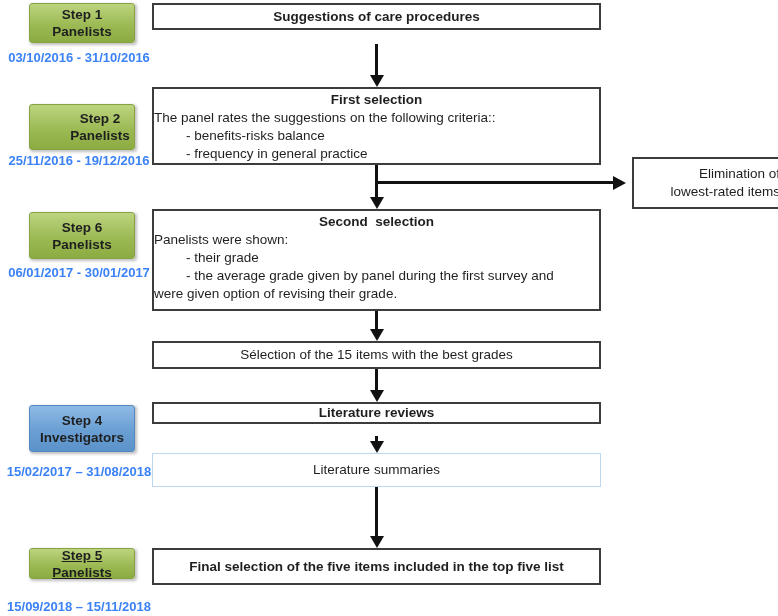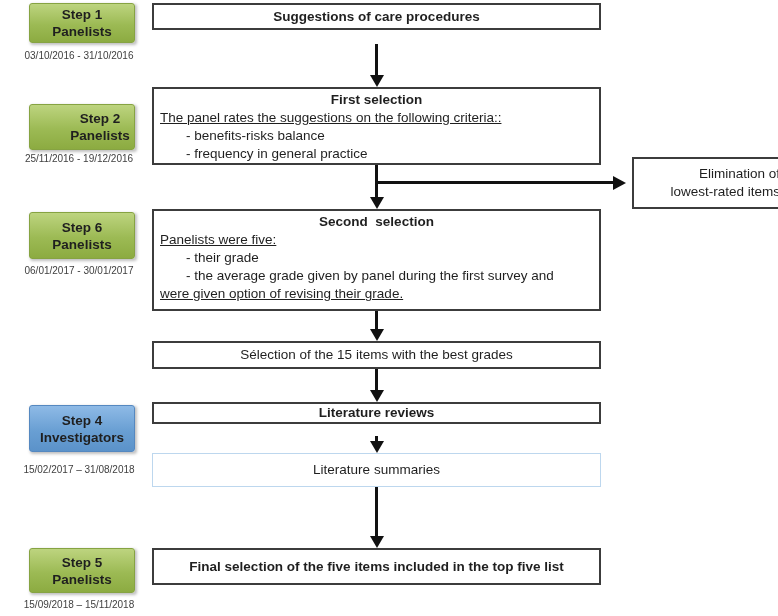--- a/index.html
+++ b/index.html
@@ -19,31 +19,31 @@
   .step.green{
     background:linear-gradient(to bottom,#bdd47f 0%,#9cba54 55%,#8cab41 100%);
     border:1px solid #86a342;
   }
   .step.blue{
     background:linear-gradient(to bottom,#8ebae6 0%,#699fd3 55%,#5b92c9 100%);
     border:1px solid #5588c0;
   }
   .date{
     position:absolute;left:0;width:158px;text-align:center;
-    font-weight:normal;font-size:10px;color:#404040;white-space:nowrap;
+    font-weight:bold;font-size:13px;color:#3b82f6;white-space:nowrap;
   }
 
   
   .fbox{
     position:absolute;left:152px;width:449px;background:#fff;
     border:2px solid #3c3c3c;font-size:13.5px;line-height:18px;
   }
   .fbox.center{display:flex;align-items:center;justify-content:center;text-align:center;}
   .btitle{font-weight:bold;text-align:center;white-space:pre-wrap;padding-top:2px;}
-  .bline{padding-left:6px;text-decoration:underline;}
+  .bline{padding-left:0;}
   .bitem{padding-left:32px;}
   .light{border:1.5px solid #bdd7ee;}
 
   
   .sidebox{
     position:absolute;left:632px;top:157px;width:150px;height:52px;
     border:2px solid #3c3c3c;background:#fff;
     display:flex;flex-direction:column;align-items:flex-end;justify-content:center;
     font-size:13.5px;line-height:18px;text-align:center;
   }
@@ -84,21 +84,21 @@
     <div>Panelists</div>
   </div>
   <div class="date" style="top:265px;">06/01/2017 - 30/01/2017</div>
 
   <div class="step blue" style="top:405px;height:47px;">
     <div>Step 4</div>
     <div>Investigators</div>
   </div>
   <div class="date" style="top:464px;">15/02/2017 – 31/08/2018</div>
 
-  <div class="step green" style="top:548px;height:45px;">
+  <div class="step green" style="top:548px;height:31px;text-decoration:underline;">
     <div>Step 5</div>
     <div>Panelists</div>
   </div>
   <div class="date" style="top:599px;">15/09/2018 – 15/11/2018</div>
 
   <div class="fbox center" style="top:3px;height:27px;font-weight:bold;">
     <span>Suggestions of care procedures</span>
   </div>
 
   <div class="fbox" style="top:87px;height:78px;">
@@ -108,21 +108,21 @@
     <div class="bitem">- frequency in general practice</div>
   </div>
 
   <div class="sidebox">
     <div>Elimination of</div>
     <div>lowest-rated items</div>
   </div>
 
   <div class="fbox" style="top:209px;height:102px;">
     <div class="btitle">Second  selection</div>
-    <div class="bline">Panelists were five:</div>
+    <div class="bline">Panelists were shown:</div>
     <div class="bitem">- their grade</div>
     <div class="bitem">- the average grade given by panel during the first survey and</div>
     <div class="bline">were given option of revising their grade.</div>
   </div>
 
   <div class="fbox center" style="top:341px;height:28px;">
     <span>Sélection of the 15 items with the best grades</span>
   </div>
 
   <div class="fbox center" style="top:402px;height:22px;font-weight:bold;">

